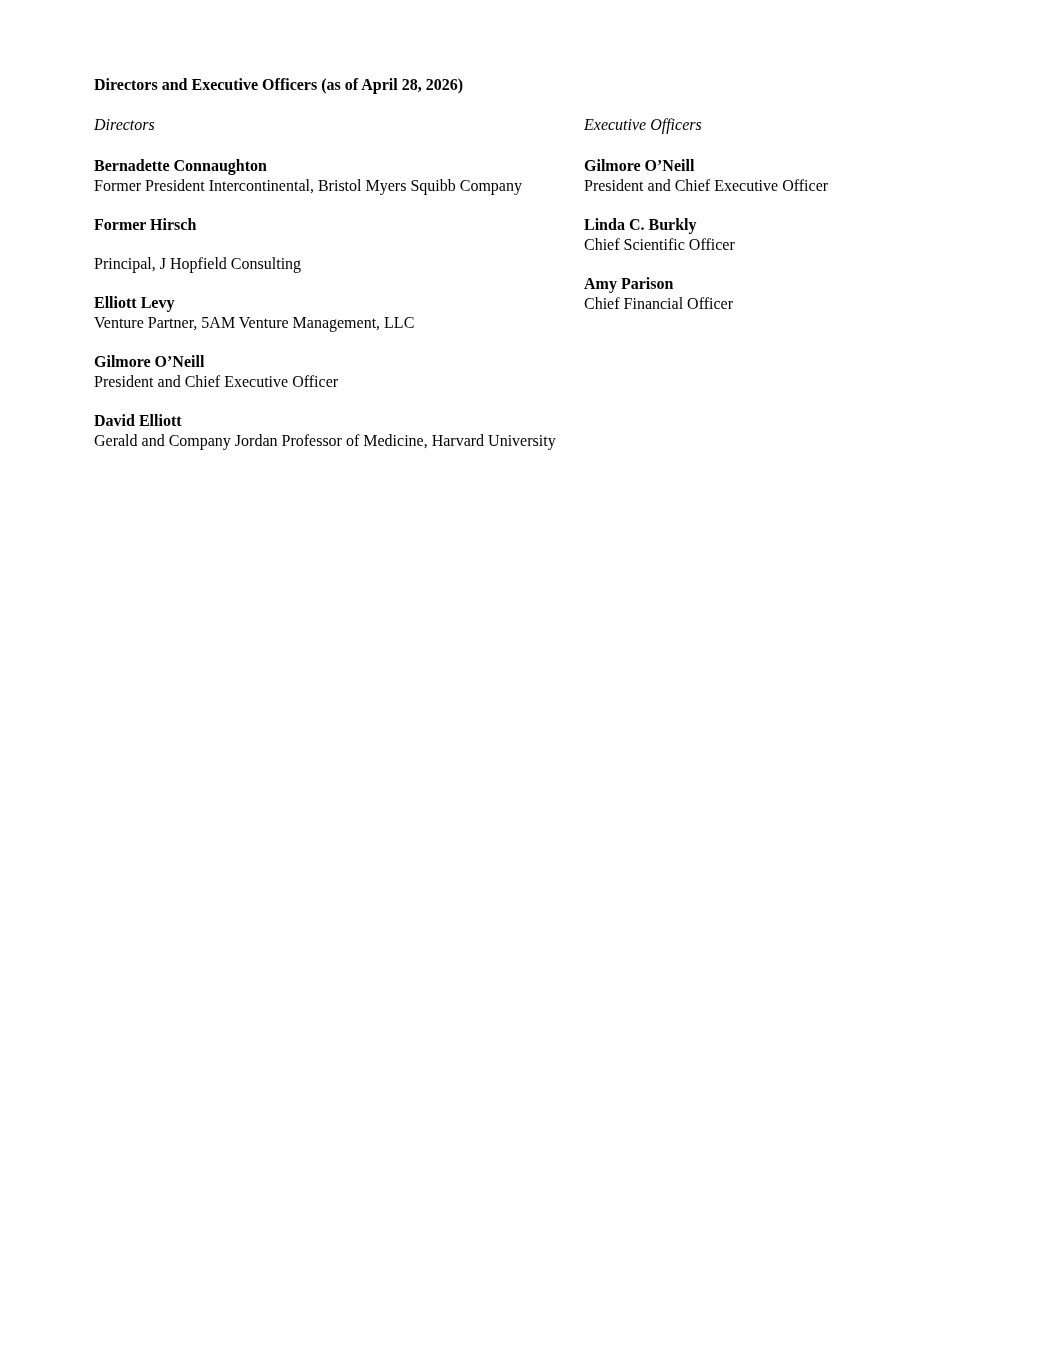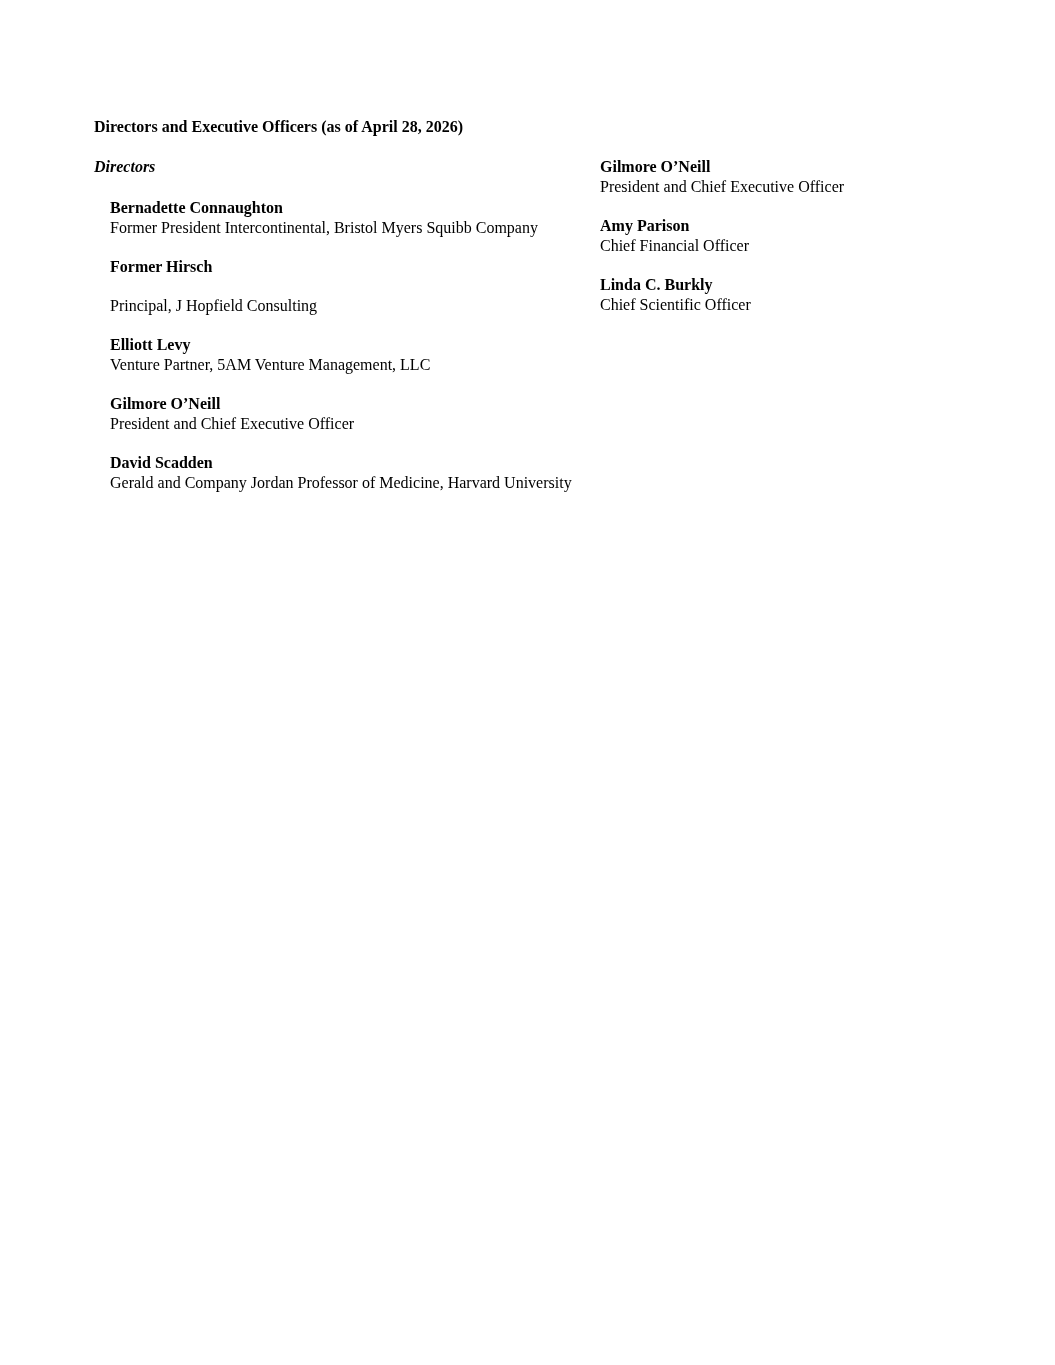--- a/index.html
+++ b/index.html
@@ -13,38 +13,38 @@
     color: #000000;
     font-family: "Liberation Serif", "DejaVu Serif", serif;
     font-size: 16px;
     line-height: 20px;
     overflow: hidden;
   }
   .page {
     box-sizing: border-box;
     width: 1055px;
     height: 1365px;
-    padding: 117px 40px 0 94px;
+    padding: 75px 40px 0 94px;
   }
   .doc-title {
     font-weight: bold;
     margin: 0 0 20px 0;
   }
   .columns {
     display: grid;
     grid-template-columns: 490px auto;
     align-items: start;
   }
   .col-heading {
-    font-weight: bold;
+    font-weight: normal;
     font-style: italic;
     margin: 0 0 21px 0;
   }
   .entry {
-    margin: 0 0 19px 16px;
+    margin: 0 0 19px 0;
     max-width: 480px;
   }
   .entry .name {
     font-weight: bold;
   }
   .entry .role {
   }
 </style>
 </head>
 <body>
@@ -75,37 +75,38 @@
         <div class="name">Elliott Levy</div>
         <div class="role">Venture Partner, 5AM Venture Management, LLC</div>
       </div>
 
       <div class="entry">
         <div class="name">Gilmore O’Neill</div>
         <div class="role">President and Chief Executive Officer</div>
       </div>
 
       <div class="entry">
-        <div class="name">David Scadden</div>
+        <div class="name">David Elliott</div>
         <div class="role">Gerald and Company Jordan Professor of Medicine, Harvard University</div>
       </div>
     </div>
 
     <div class="column">
+      <div class="col-heading">Executive Officers</div>
 
       <div class="entry">
         <div class="name">Gilmore O’Neill</div>
         <div class="role">President and Chief Executive Officer</div>
       </div>
 
       <div class="entry">
-        <div class="name">Amy Parison</div>
-        <div class="role">Chief Financial Officer</div>
+        <div class="name">Linda C. Burkly</div>
+        <div class="role">Chief Scientific Officer</div>
       </div>
 
       <div class="entry">
-        <div class="name">Linda C. Burkly</div>
-        <div class="role">Chief Scientific Officer</div>
+        <div class="name">Amy Parison</div>
+        <div class="role">Chief Financial Officer</div>
       </div>
     </div>
 
   </div>
 </div>
 
 </body></html>

